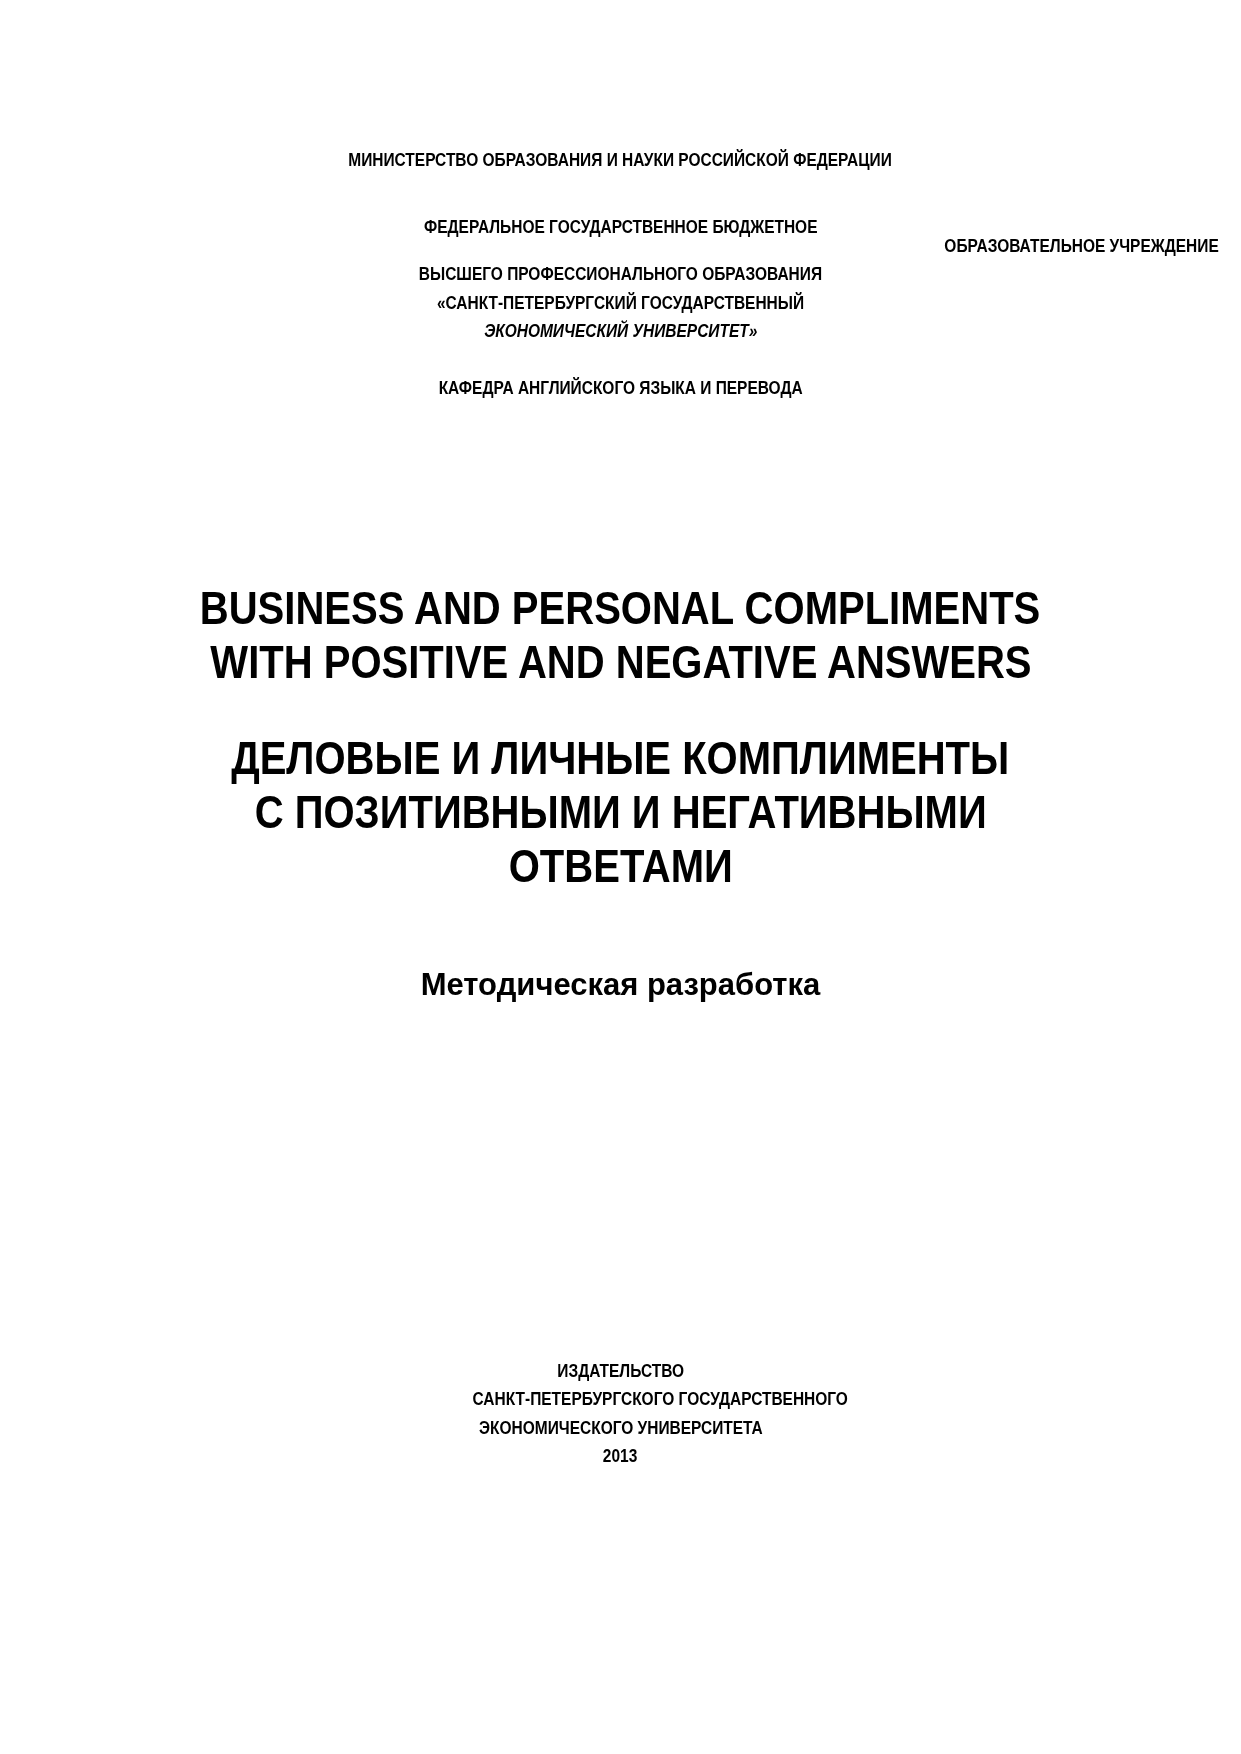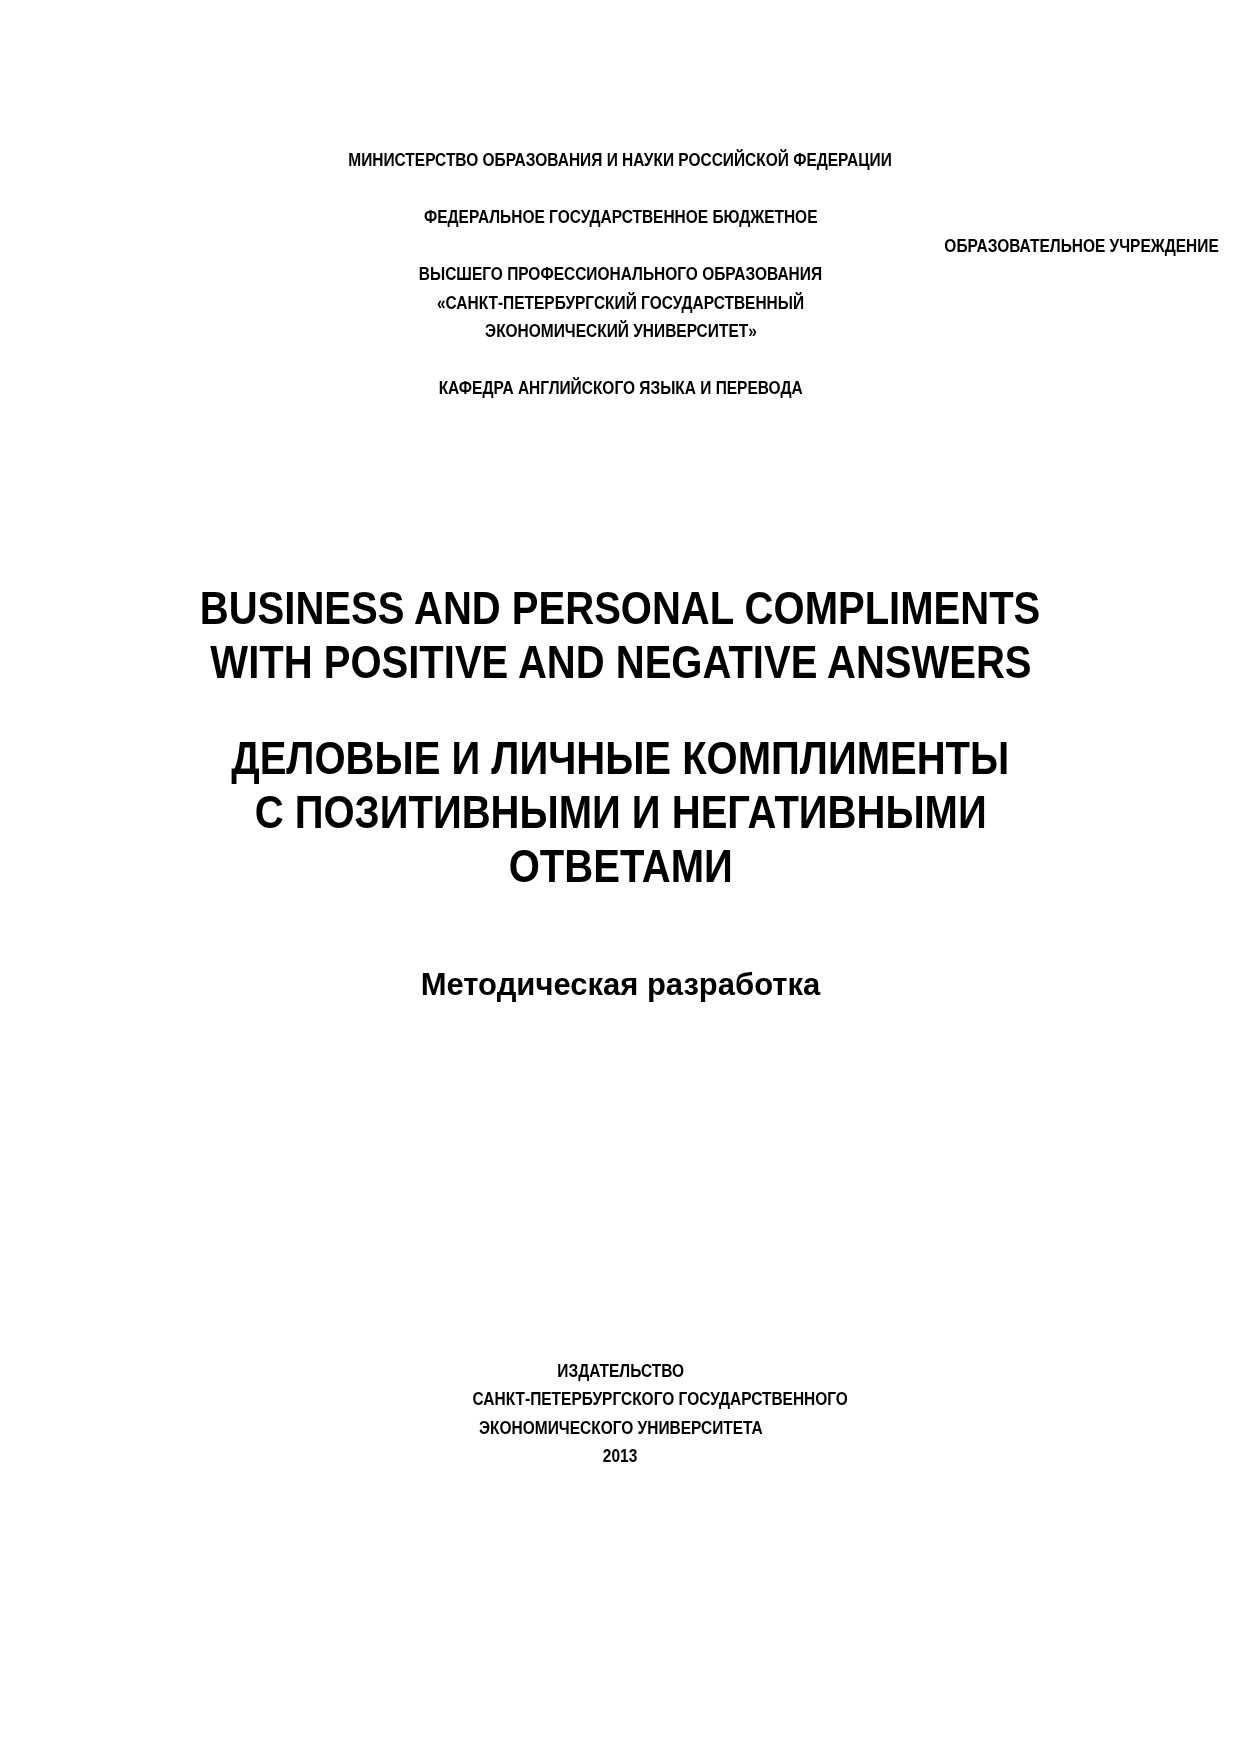--- a/index.html
+++ b/index.html
@@ -17,33 +17,33 @@
 </style>
 </head>
 <body>
 
 <div>
 
   <div>
     <div class="line hdr" style="top:146px;">
       <span class="narrow">МИНИСТЕРСТВО ОБРАЗОВАНИЯ И НАУКИ РОССИЙСКОЙ ФЕДЕРАЦИИ</span>
     </div>
-    <div class="line hdr" style="top:203px;text-align:center;">
+    <div class="line hdr" style="top:213px;text-align:center;">
       <span class="narrow">ФЕДЕРАЛЬНОЕ ГОСУДАРСТВЕННОЕ БЮДЖЕТНОЕ</span>
     </div>
     <div class="line hdr" style="top:232px;text-align:right;">
       <span class="narrow">ОБРАЗОВАТЕЛЬНОЕ УЧРЕЖДЕНИЕ</span>
     </div>
     <div class="line hdr" style="top:260px;">
       <span class="narrow">ВЫСШЕГО ПРОФЕССИОНАЛЬНОГО ОБРАЗОВАНИЯ</span>
     </div>
     <div class="line hdr" style="top:289px;">
       <span class="narrow">«САНКТ-ПЕТЕРБУРГСКИЙ ГОСУДАРСТВЕННЫЙ</span>
     </div>
-    <div class="line hdr" style="top:317px;">
+    <div class="line hdr" style="top:317px;font-style:italic;">
       <span class="narrow">ЭКОНОМИЧЕСКИЙ УНИВЕРСИТЕТ»</span>
     </div>
     <div class="line hdr" style="top:374px;">
       <span class="narrow">КАФЕДРА АНГЛИЙСКОГО ЯЗЫКА И ПЕРЕВОДА</span>
     </div>
   </div>
 
   <div>
     <div class="line ttl" style="top:581px;">
       <span class="narrow">BUSINESS AND PERSONAL COMPLIMENTS</span>

